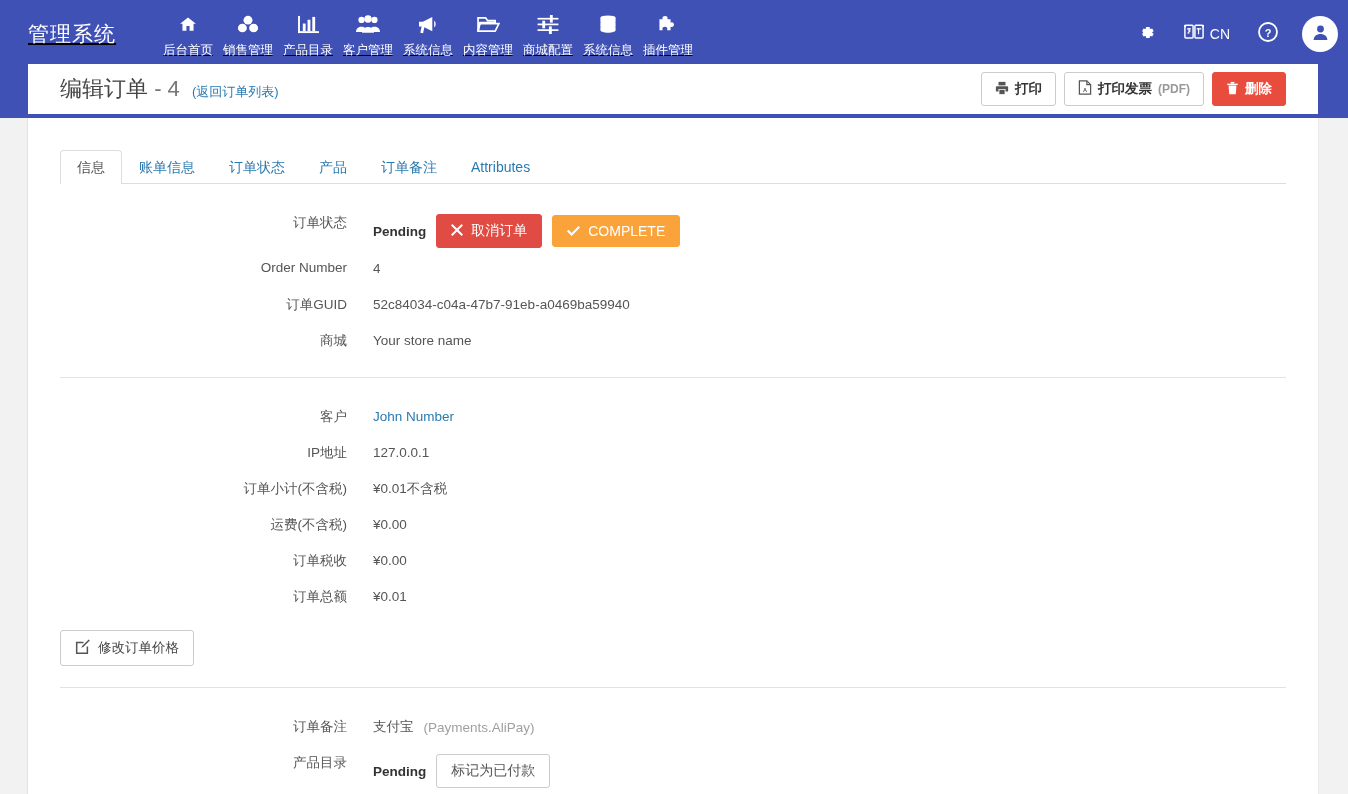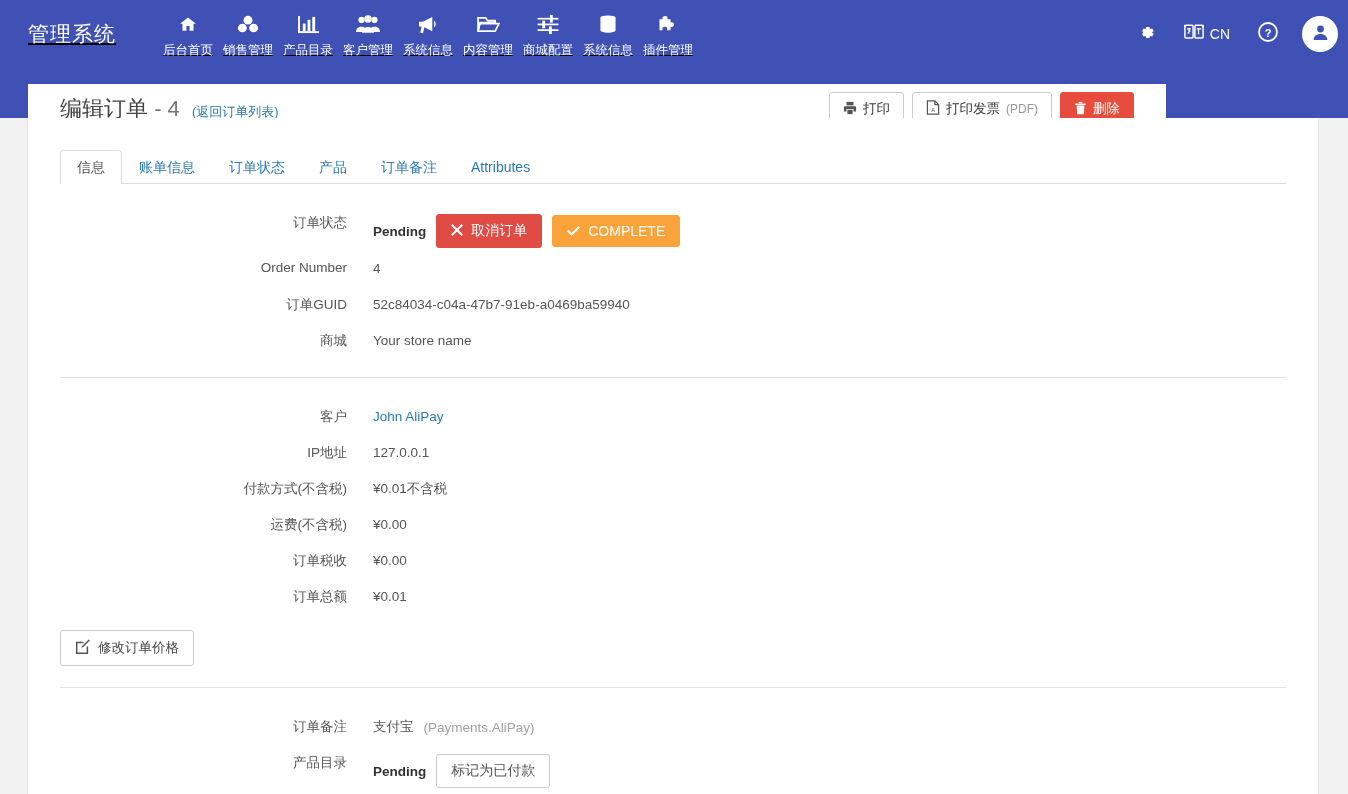--- a/index.html
+++ b/index.html
@@ -71,42 +71,42 @@
     border-right: 1px solid #e2e2e2;
   }
   .right-gray {
     position: absolute; top: 118px; right: 0; width: 30px; height: 676px;
     background: #f2f2f2;
     border-left: 1px solid #e9e9e9;
   }
 
   
   .titlebar {
-    position: absolute; top: 84px; left: 28px;
-    width: 1138px; height: 50px;
+    position: absolute; top: 64px; left: 28px;
+    width: 1290px; height: 50px;
     background: #ffffff;
     display: flex; align-items: center;
   }
   .page-title {
     font-size: 22px; color: #444; margin-left: 32px; white-space: nowrap;
   }
   .page-title .num { color: #777; }
   .back-link {
     font-size: 13px; color: #2a7ab0; margin-left: 6px; cursor: pointer; text-decoration: none;
   }
   .title-actions {
     margin-left: auto; margin-right: 32px;
     display: flex; align-items: center; gap: 8px;
   }
   .btn {
     border: 1px solid #ccc; background: #fff; color: #333;
     font-size: 13.5px; border-radius: 3px;
     padding: 7px 13px; cursor: pointer;
     display: inline-flex; align-items: center; gap: 6px;
-    font-family: inherit; white-space: nowrap;
+    font-family: inherit; white-space: nowrap; font-weight: bold;
   }
   .btn svg { fill: #555; }
   .btn-danger {
     background: #e74c3c; border-color: #e74c3c; color: #fff;
   }
   .btn-danger svg { fill: #fff; }
   .muted-inline { color: #999; font-size: 12px; }
 
   
   .panel {
@@ -444,31 +444,31 @@
   </div>
 
   <div class="hr"></div>
 
   <div class="form">
     <div class="spacer-18"></div>
 
     <div class="row">
       <div class="lbl">客户</div>
       <div class="val">
-        <a class="link">John AliPay</a>
+        <a class="link">John Number</a>
       </div>
     </div>
 
     <div class="row">
       <div class="lbl">IP地址</div>
       <div class="val">127.0.0.1</div>
     </div>
 
     <div class="row">
-      <div class="lbl">付款方式(不含税)</div>
+      <div class="lbl">订单小计(不含税)</div>
       <div class="val">¥0.01不含税</div>
     </div>
 
     <div class="row">
       <div class="lbl">运费(不含税)</div>
       <div class="val">¥0.00</div>
     </div>
 
     <div class="row">
       <div class="lbl">订单税收</div>

